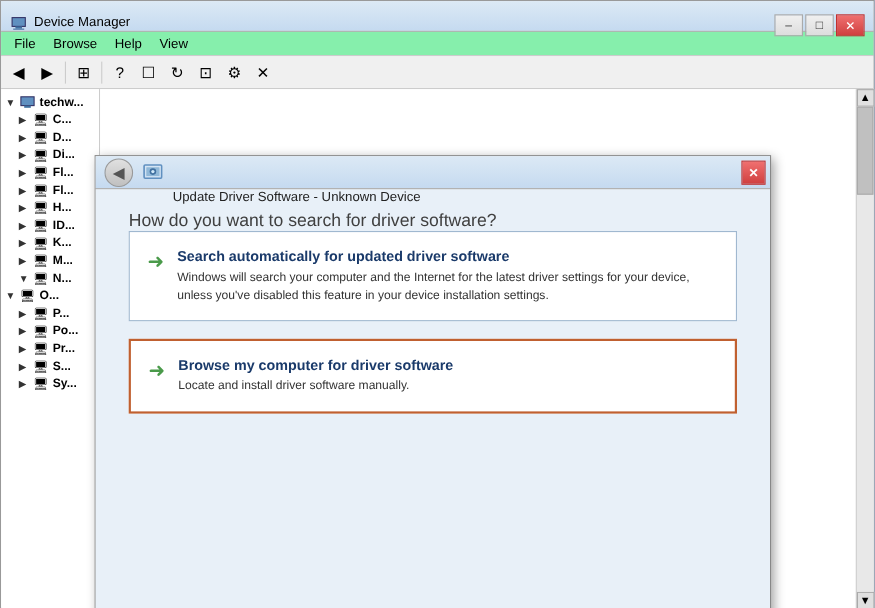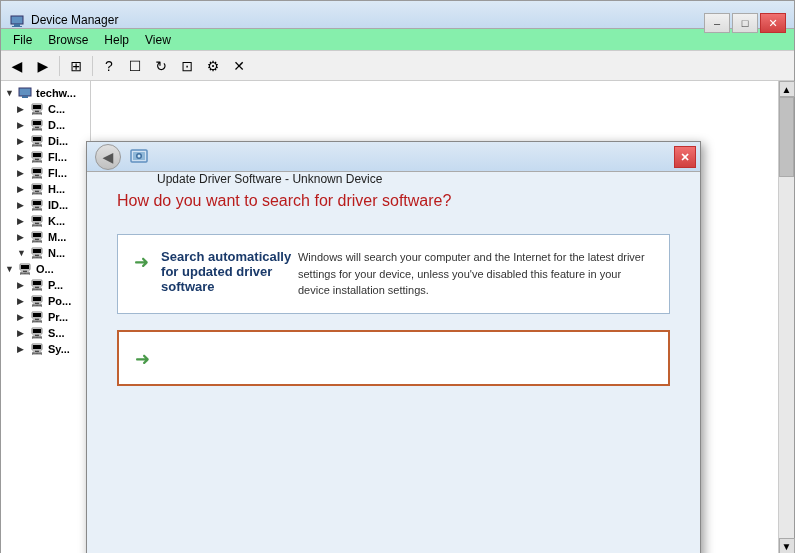--- a/index.html
+++ b/index.html
@@ -292,22 +292,21 @@
     .dialog-content {
       padding: 20px 30px;
       background: #e8f0f8;
       height: calc(100% - 30px);
       display: flex;
       flex-direction: column;
     }
 
     .dialog-question {
       font-size: 16px;
-      color: #b91c1c;
-      margin-bottom: 24px;
+      color: #404040;
       font-weight: normal;
     }
 
     
     .option-box {
       border: 1px solid #a0b8d0;
       background: white;
       padding: 14px 16px;
       margin-bottom: 16px;
       cursor: pointer;
@@ -323,21 +322,21 @@
 
     .option-arrow {
       color: #4a9a4a;
       font-size: 18px;
       margin-top: 2px;
       flex-shrink: 0;
     }
 
     .option-content {
       display: flex;
-      flex-direction: row;
+      flex-direction: column;
       gap: 4px;
     }
 
     .option-title {
       font-size: 13px;
       font-weight: bold;
       color: #1a3a6a;
     }
 
     .option-desc {
@@ -527,20 +526,22 @@
           <span class="option-arrow">➜</span>
           <div class="option-content">
             <div class="option-title">Search automatically for updated driver software</div>
             <div class="option-desc">Windows will search your computer and the Internet for the latest driver settings for your device, unless you've disabled this feature in your device installation settings.</div>
           </div>
         </div>
 
         <div class="option-box selected">
           <span class="option-arrow">➜</span>
           <div class="option-content">
+            <div class="option-title">Browse my computer for driver software</div>
+            <div class="option-desc">Locate and install driver software manually.</div>
           </div>
         </div>
 
         <div class="dialog-footer">
           
         </div>
       </div>
     </div>
 
   </div>

